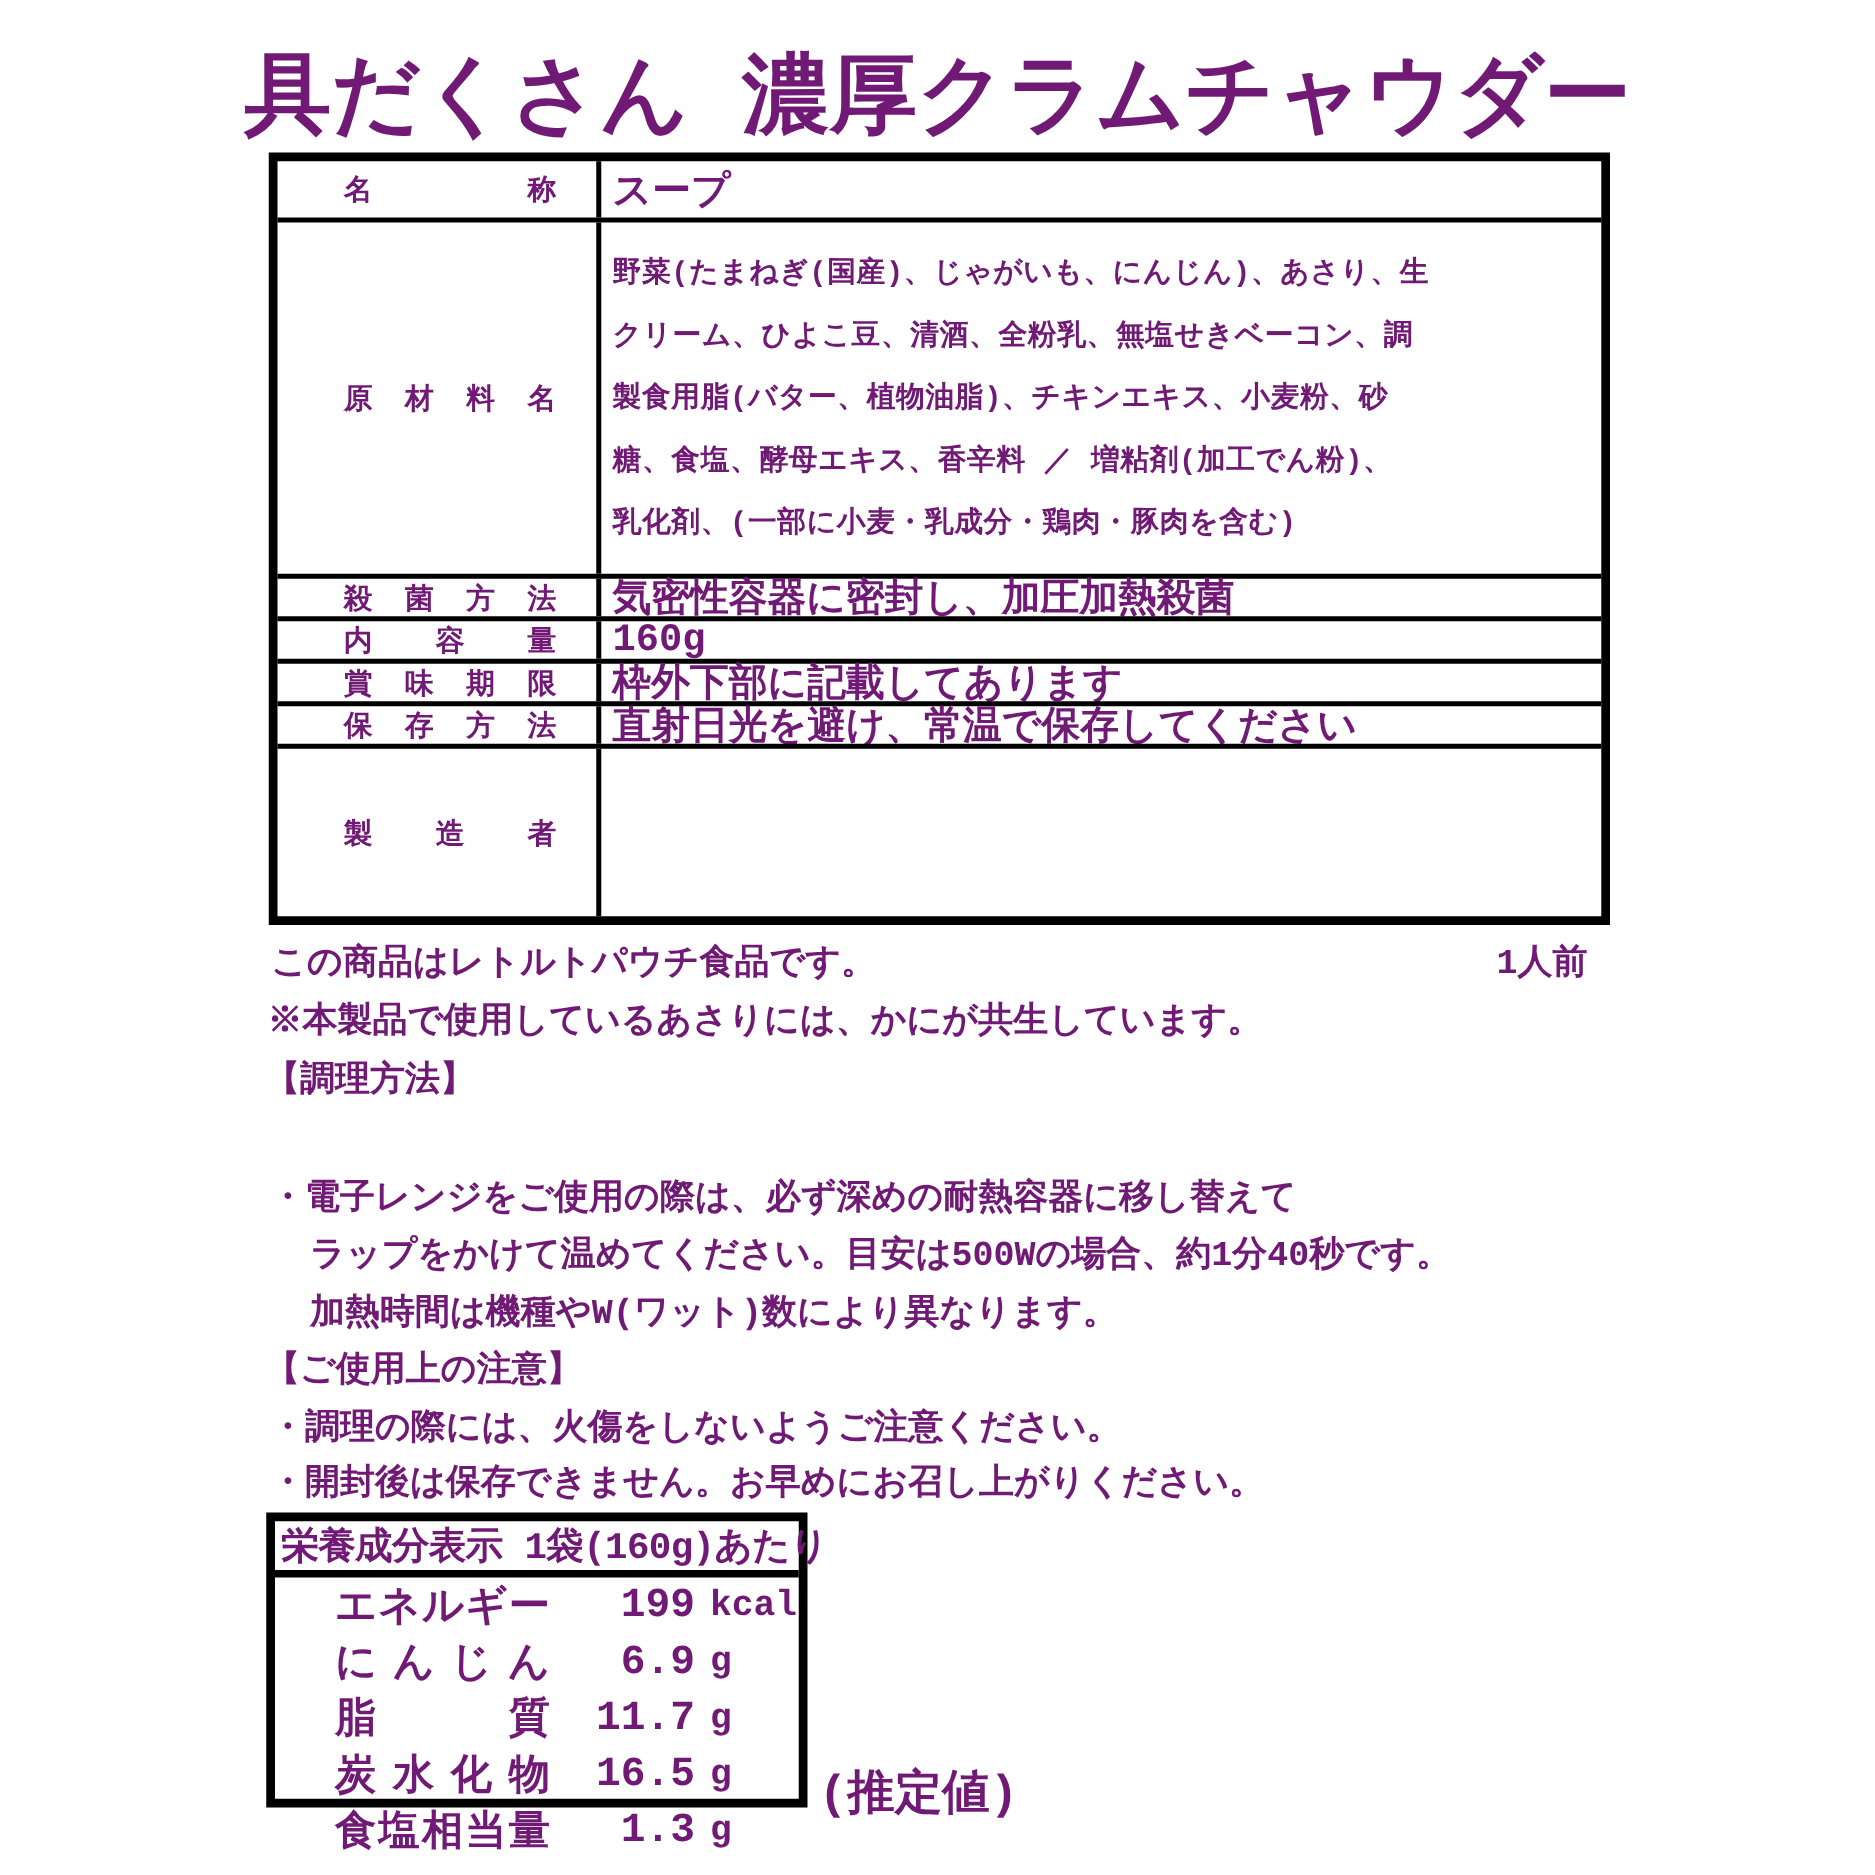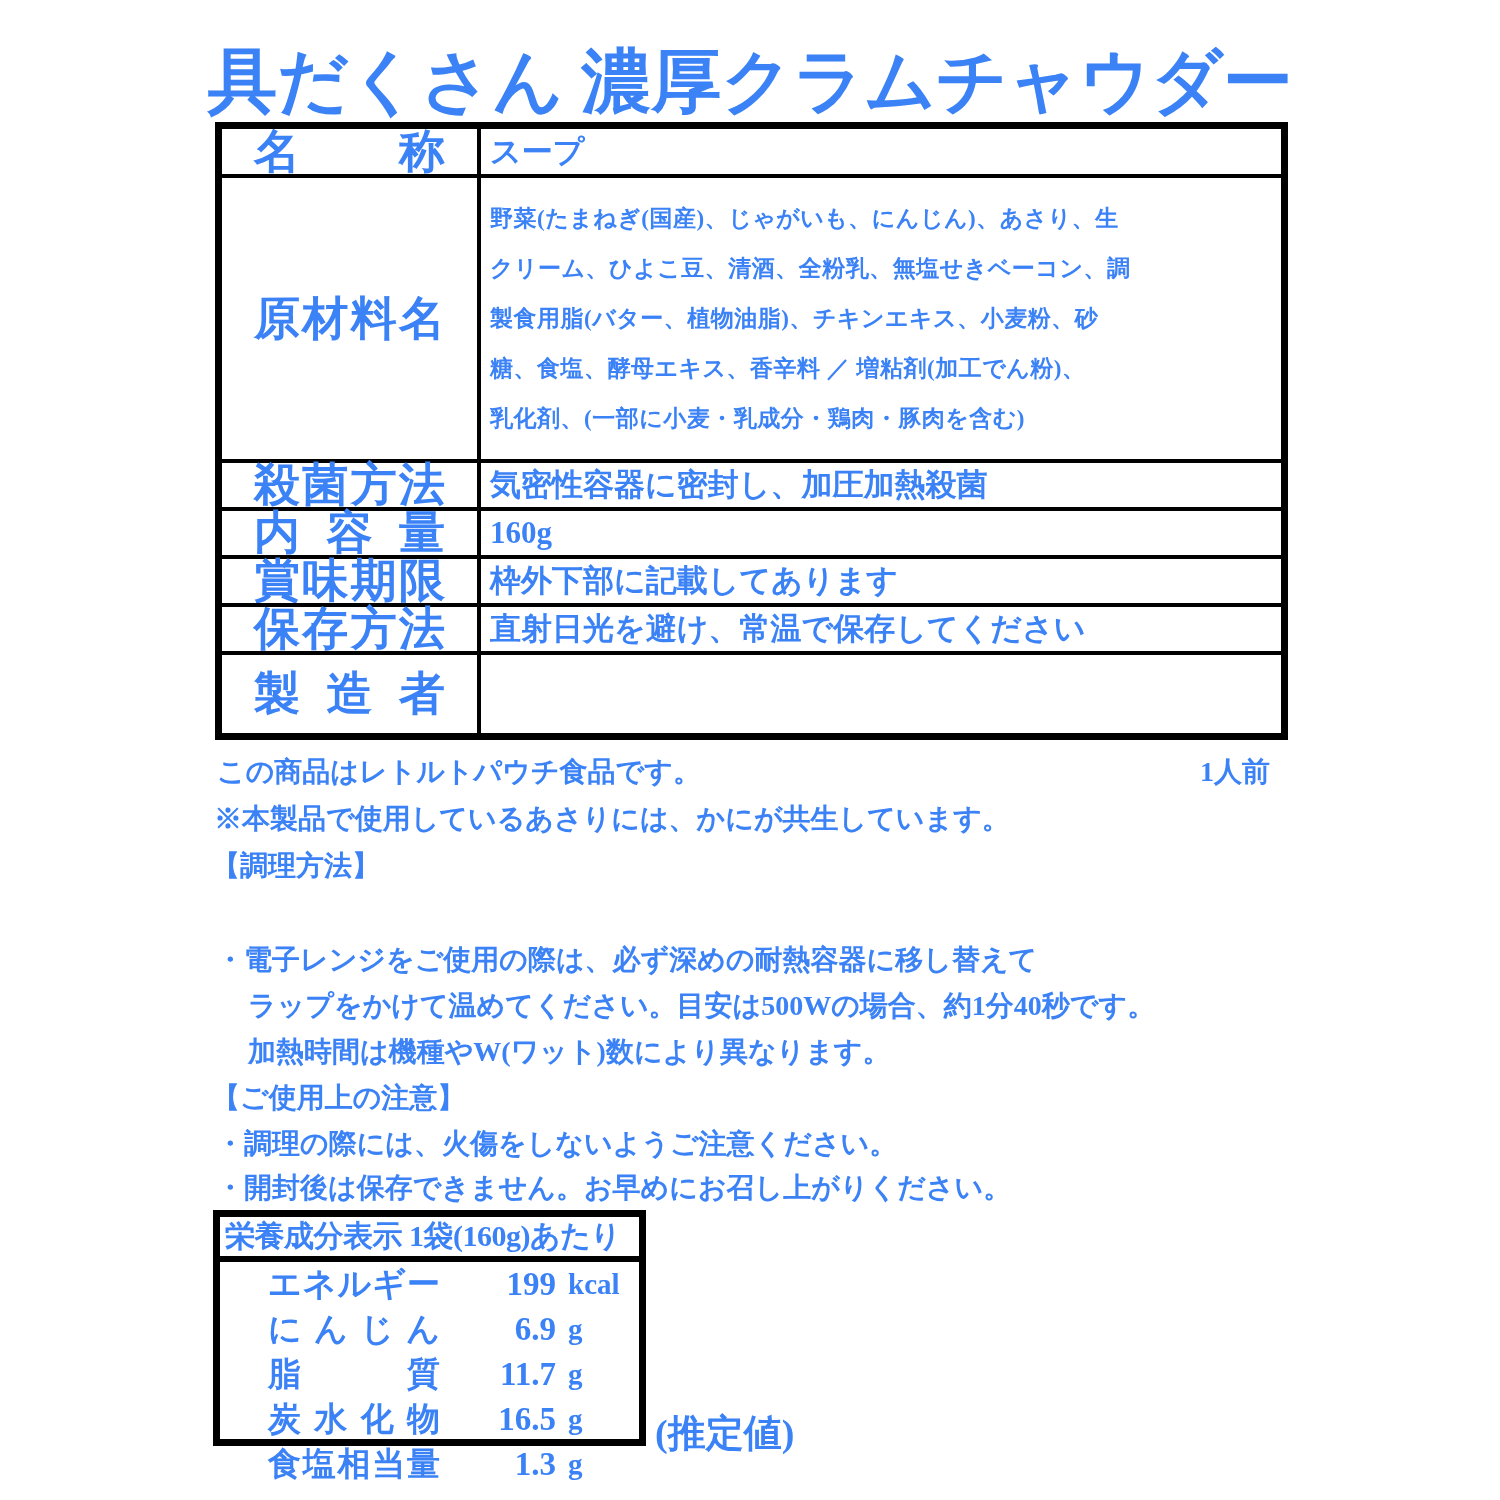--- a/index.html
+++ b/index.html
@@ -1,43 +1,43 @@
 <!DOCTYPE html>
 <html lang="ja"><head>
 <meta charset="utf-8">
 <style>
   html,body{margin:0;padding:0;background:#fff;}
   .page{
     position:relative;width:1500px;height:1500px;background:#ffffff;
-    font-family:Liberation Serif, serif;font-weight:bold;color:#3b82f6;
+    font-family:Liberation Mono, monospace;font-weight:bold;color:#701a75;
     overflow:hidden;
   }
   .title{
     position:absolute;top:40px;left:0;width:100%;
     text-align:center;font-size:70px;line-height:1.2;white-space:nowrap;
   }
   
   .spec{
     position:absolute;left:215px;top:122px;width:1073px;height:618px;
     box-sizing:border-box;border:7px solid #000;
     display:flex;flex-direction:column;
   }
   .srow{display:flex;box-sizing:border-box;}
   .srow + .srow{border-top:4px solid #000;}
   .r1{height:45px;}
   .r2{height:285px;}
-  .r3,.r4,.r5,.r6{height:48px;}
+  .r3,.r4,.r5,.r6{height:34px;}
   .r7{flex:1;}
   .lcell{
     width:259px;box-sizing:border-box;border-right:4px solid #000;
     display:flex;align-items:center;flex:none;
   }
   .lcell span{
-    flex:1;display:block;padding:0 32px;font-size:46px;
-    text-align:justify;text-align-last:justify;
+    flex:1;display:block;padding:0 32px;font-size:23px;
+    text-align:justify;text-align-last:justify;margin-left:21px;
   }
   .vcell{
     flex:1;display:flex;align-items:center;
     padding-left:9px;font-size:31px;box-sizing:border-box;
   }
   .vcell.ingredients span{
     white-space:pre-line;line-height:50px;font-size:23px;letter-spacing:0.5px;
   }
   
   .line{position:absolute;font-size:28px;line-height:44px;white-space:nowrap;}

